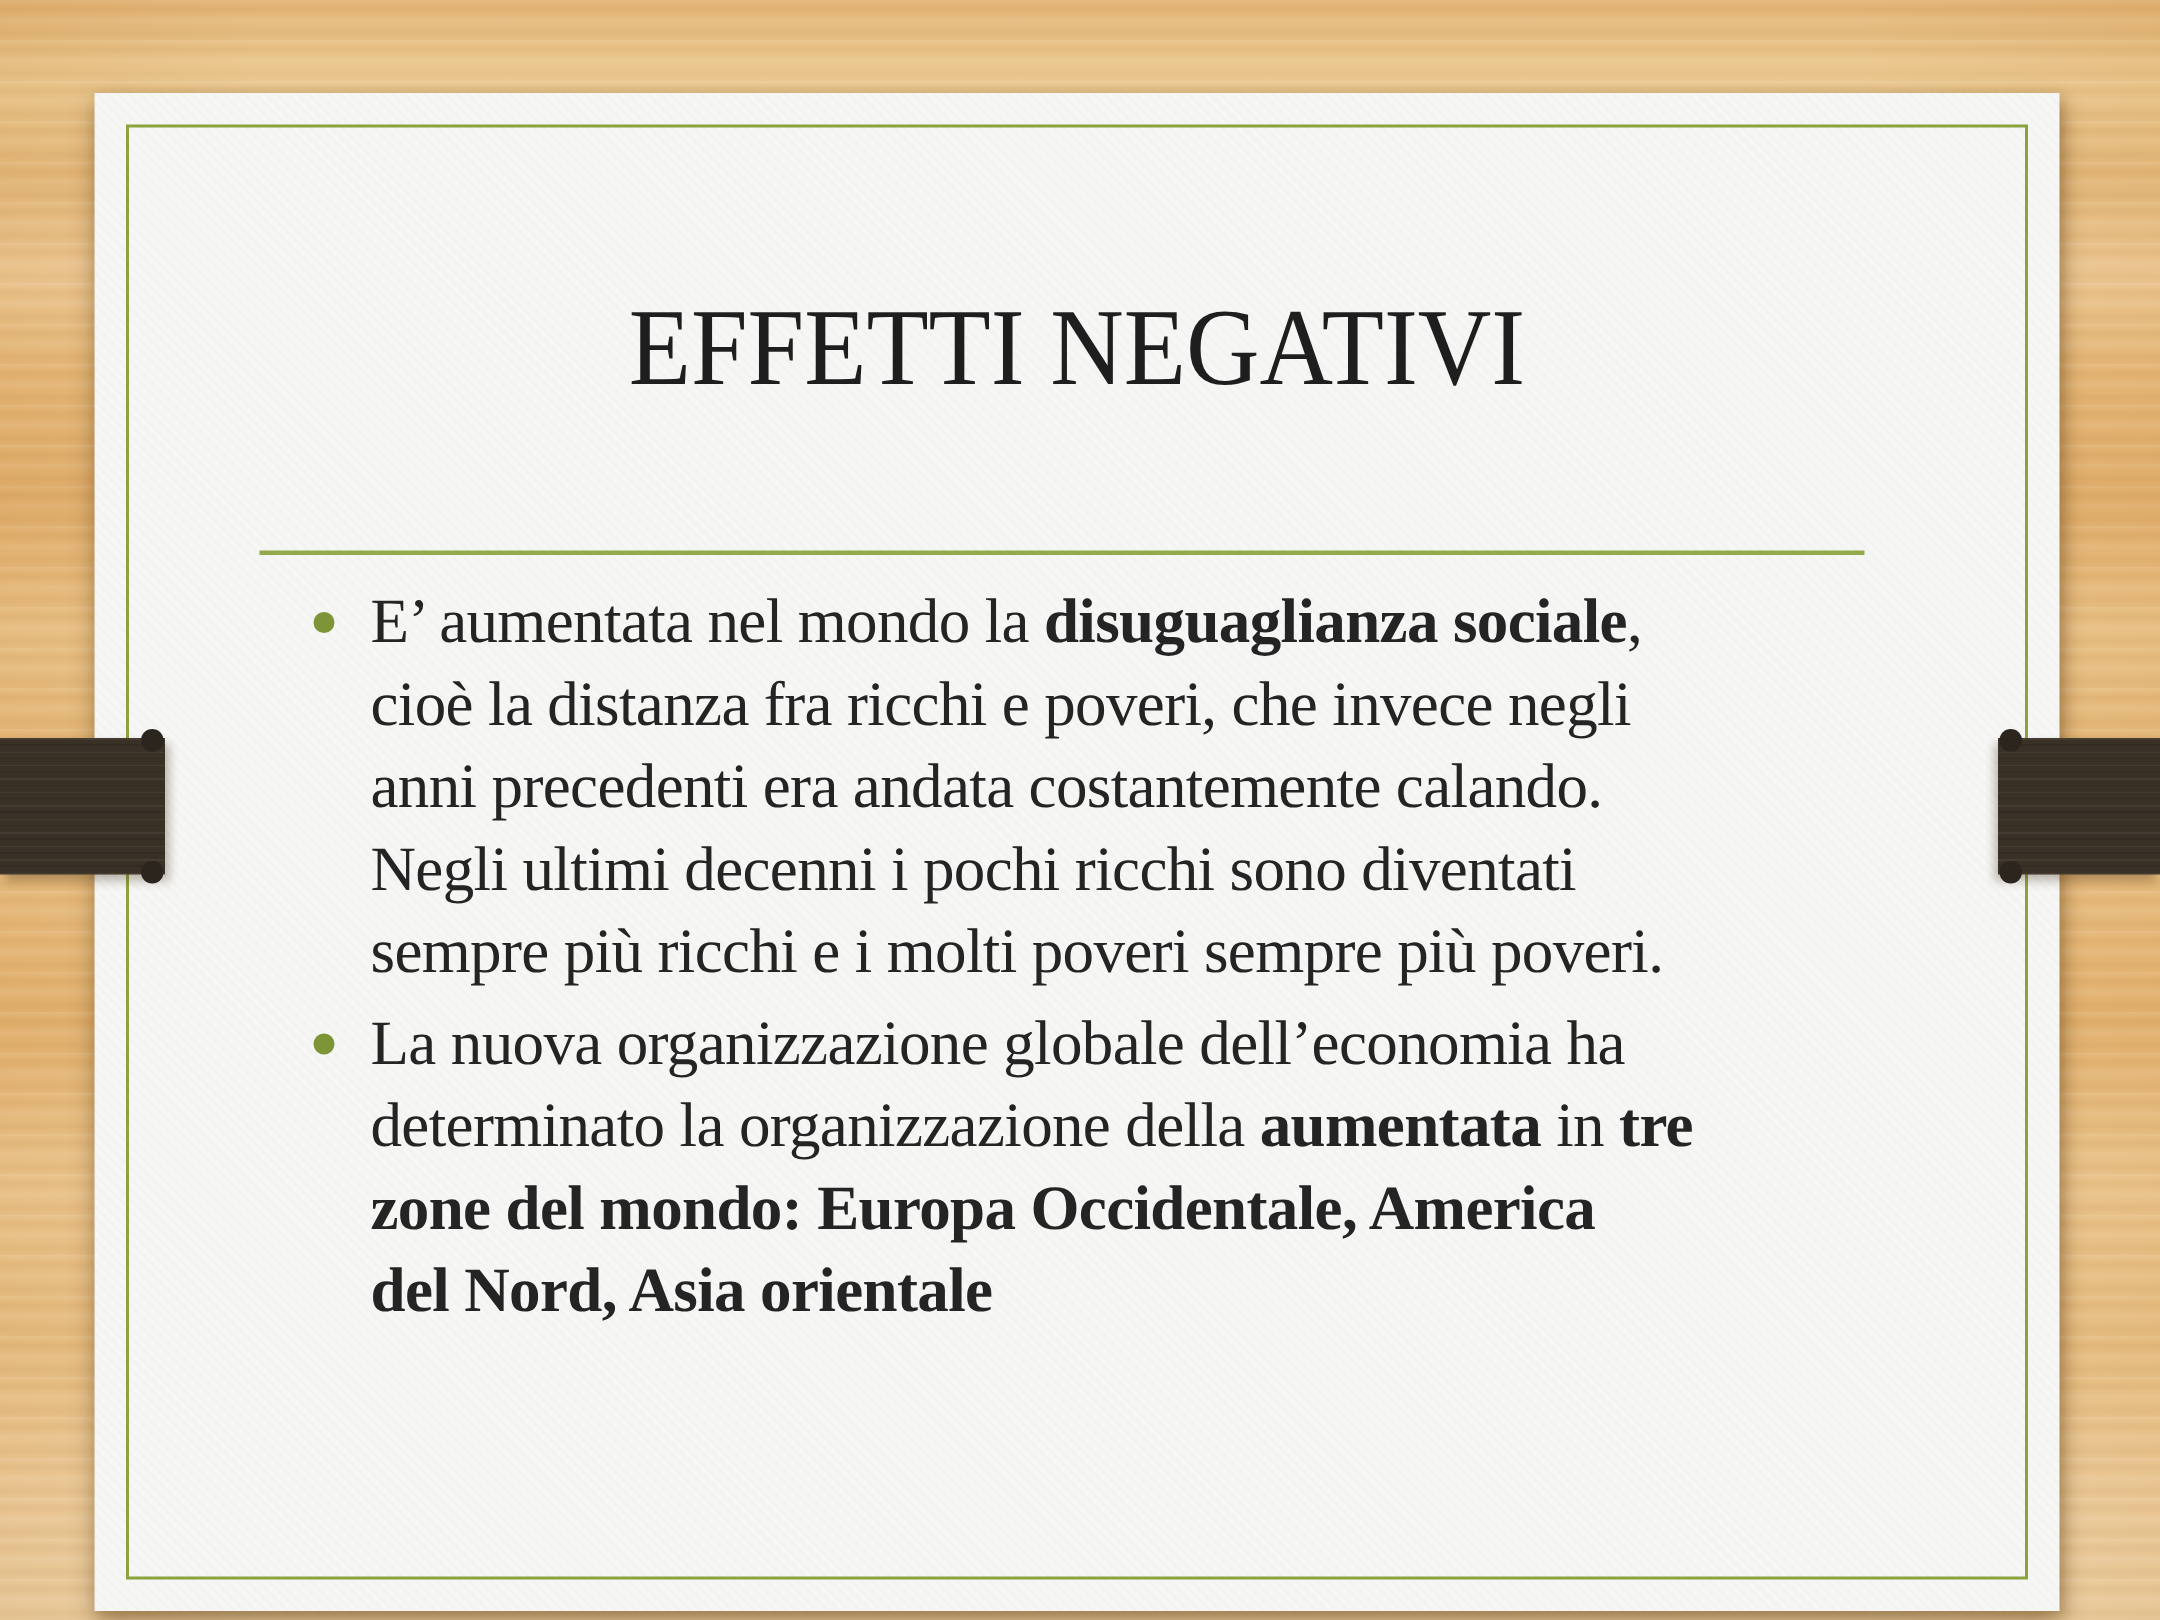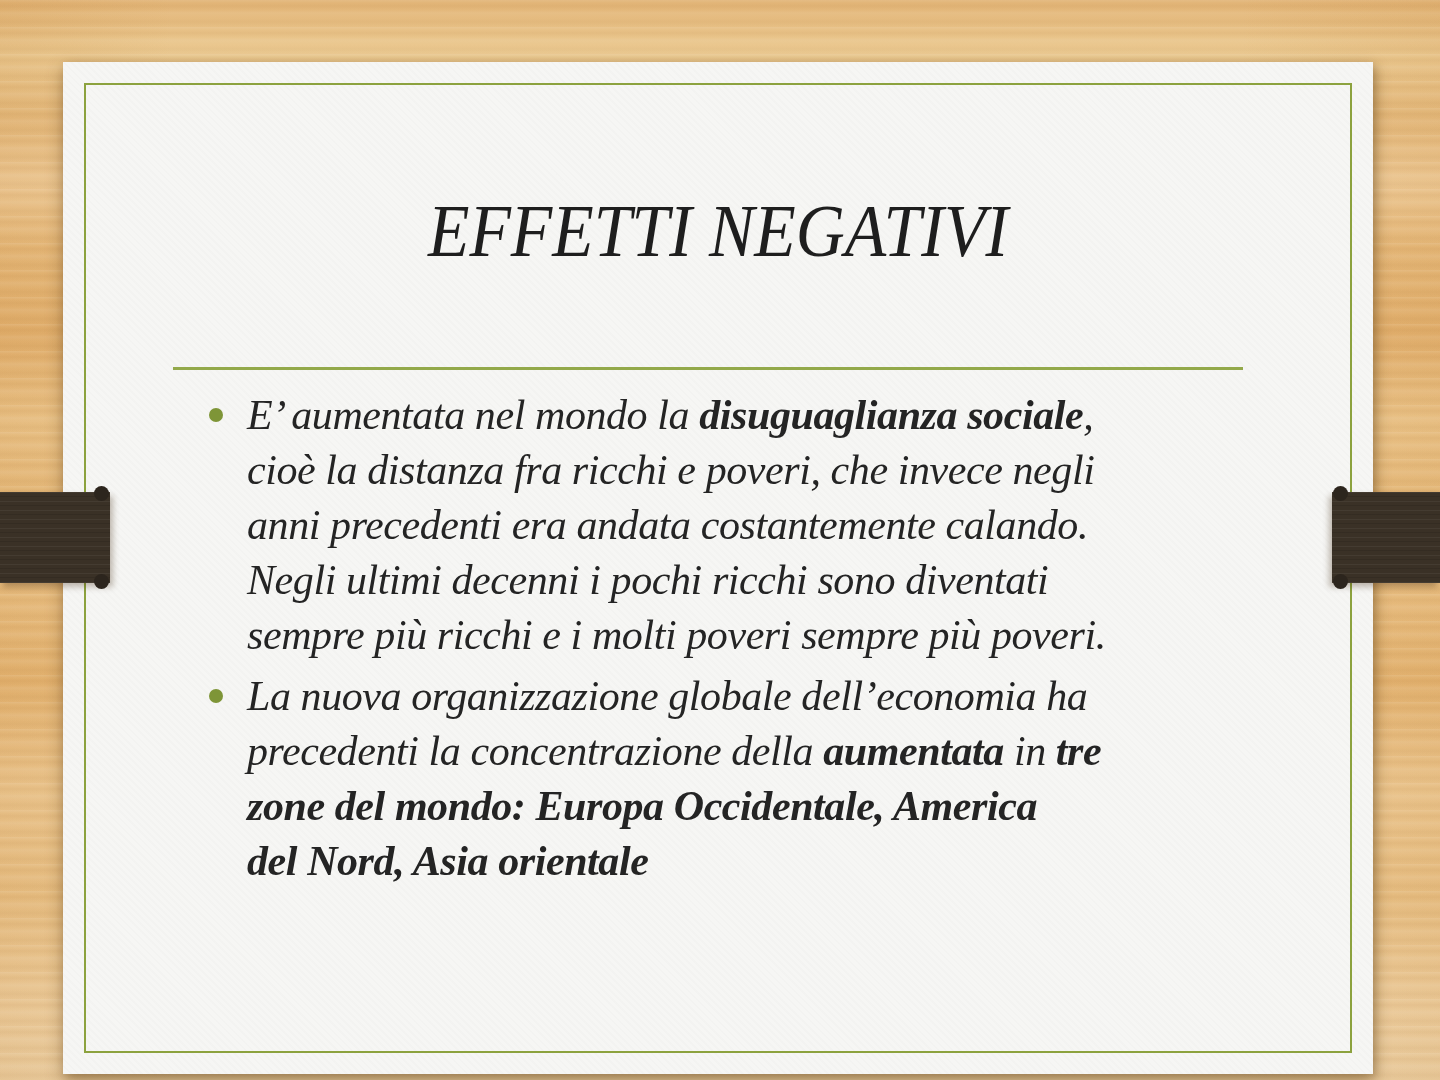--- a/index.html
+++ b/index.html
@@ -32,21 +32,20 @@
   
   .slide {
     position: absolute;
     left: 63px; top: 62px;
     width: 1310px; height: 1012px;
     background-color: #f6f6f4;
     background-image: repeating-linear-gradient(45deg,
       rgba(0,0,0,0.010) 0 2px, rgba(255,255,255,0) 2px 5px);
     box-shadow: 0 7px 16px rgba(96,64,20,0.45), 3px 3px 8px rgba(96,64,20,0.25);
     z-index: 1;
-    font-style: italic;
   }
   .frame {
     position: absolute; inset: 21px;
     border: 2.5px solid #8ca23e;
   }
 
   .title {
     position: absolute;
     left: 0; top: 128px;
     width: 100%;
@@ -130,21 +129,21 @@
 
   <h1 class="title">EFFETTI NEGATIVI</h1>
 
   <div class="divider"></div>
 
   <ul class="bullets"><li><span>E’ aumentata nel mondo la </span><span class="bold">disuguaglianza sociale</span><span>,
 cioè la distanza fra ricchi e poveri, che invece negli
 anni precedenti era andata costantemente calando.
 Negli ultimi decenni i pochi ricchi sono diventati
 sempre più ricchi e i molti poveri sempre più poveri.</span></li><li><span>La nuova organizzazione globale dell’economia ha
-precedenti la concentrazione della </span><span class="bold">aumentata</span><span> in </span><span class="bold">tre
+determinato la organizzazione della </span><span class="bold">aumentata</span><span> in </span><span class="bold">tre
 zone del mondo: Europa Occidentale, America
 del Nord, Asia orientale</span></li></ul>
 </div>
 
 <div class="ribbon ribbon-left">
   <span class="knob top"></span>
   <span class="knob bottom"></span>
 </div>
 
 <div class="ribbon ribbon-right">

